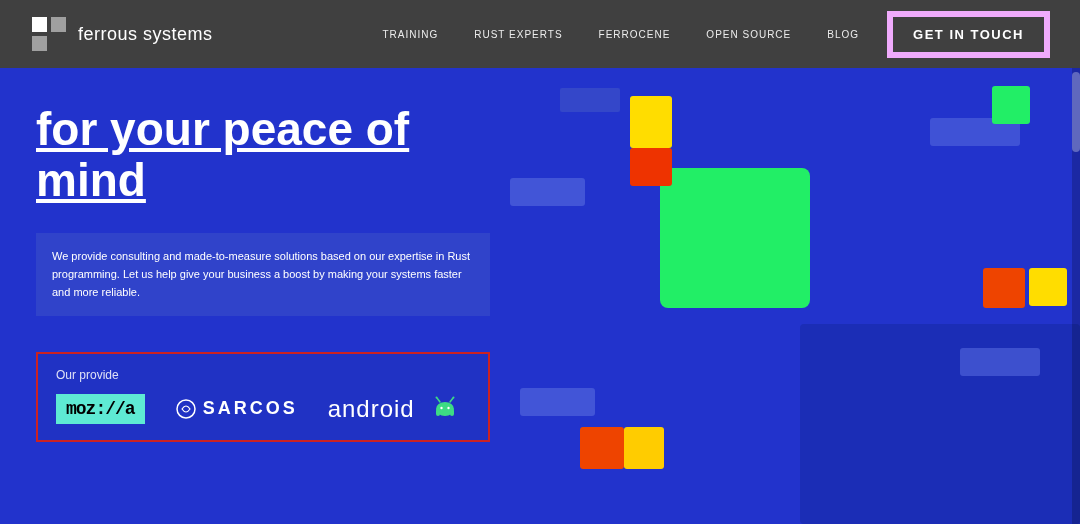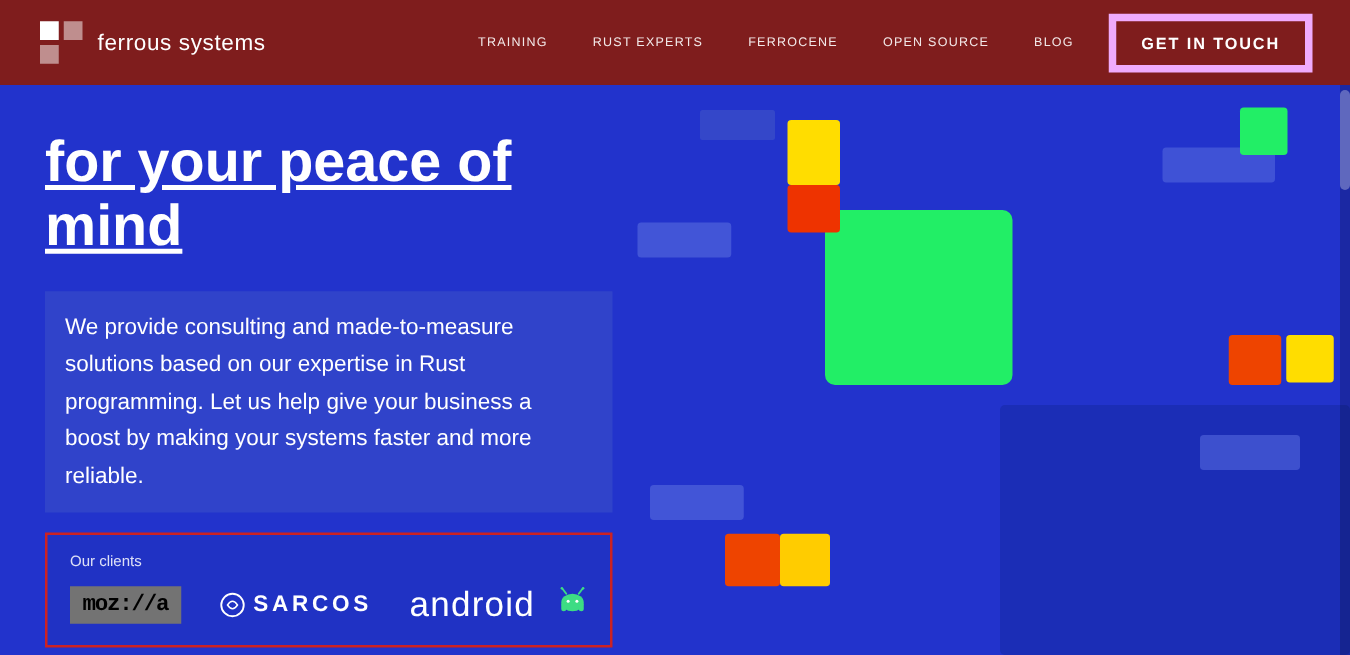--- a/index.html
+++ b/index.html
@@ -11,21 +11,21 @@
       background-color: #2233cc;
       color: white;
     }
 
     
     .navbar {
       display: flex;
       align-items: center;
       padding: 0 30px;
       height: 68px;
-      background-color: #7f1d1d;
+      background-color: #404040;
       position: relative;
       z-index: 10;
     }
     .logo-area {
       display: flex;
       align-items: center;
       gap: 10px;
       flex-shrink: 0;
     }
     .logo-icon {
@@ -86,27 +86,27 @@
     }
     .hero-title {
       font-size: 46px;
       font-weight: 900;
       color: white;
       line-height: 1.1;
       margin-bottom: 28px;
       text-decoration: underline;
     }
     .hero-description {
-      font-size: 18px;
+      font-size: 11px;
       line-height: 1.65;
       color: white;
       background: rgba(60, 80, 200, 0.55);
       padding: 14px 16px;
       max-width: 460px;
-      margin-bottom: 16px;
+      margin-bottom: 36px;
     }
 
     
     .clients-box {
       border: 2.5px solid #cc2222;
       padding: 14px 18px 16px 18px;
       max-width: 460px;
       background: rgba(30, 50, 180, 0.3);
     }
     .clients-label {
@@ -116,21 +116,21 @@
       font-weight: 400;
     }
     .clients-logos {
       display: flex;
       align-items: center;
       gap: 30px;
     }
 
     
     .mozilla-logo {
-      background: #737373;
+      background: #5eead4;
       color: #000;
       font-size: 18px;
       font-weight: 700;
       font-family: 'Courier New', monospace;
       padding: 5px 10px;
       letter-spacing: -1px;
     }
 
     
     .sarcos-logo {
@@ -147,21 +147,21 @@
       width: 22px;
       height: 22px;
     }
 
     
     .android-logo {
       display: flex;
       align-items: flex-start;
       gap: 16px;
       color: white;
-      font-size: 28px;
+      font-size: 24px;
       font-weight: 300;
       letter-spacing: 1px;
     }
     .android-robot {
       color: #3ddc84;
       font-size: 22px;
     }
 
     
     .right-panel {
@@ -336,21 +336,21 @@
   <button class="get-in-touch-btn">GET IN TOUCH</button>
 </nav>
 
 <div class="main-content">
 
   <div class="left-panel">
     <h1 class="hero-title">for your peace of mind</h1>
     <p class="hero-description">We provide consulting and made-to-measure solutions based on our expertise in Rust programming. Let us help give your business a boost by making your systems faster and more reliable.</p>
 
     <div class="clients-box">
-      <div class="clients-label">Our clients</div>
+      <div class="clients-label">Our provide</div>
       <div class="clients-logos">
 
         <div class="mozilla-logo">moz://a</div>
 
         <div class="sarcos-logo">
           <svg class="sarcos-icon" viewBox="0 0 22 22" fill="none" xmlns="http://www.w3.org/2000/svg">
             <circle cx="11" cy="11" r="9" stroke="white" stroke-width="1.5"></circle>
             <path d="M7 11 Q11 5 15 11 Q11 17 7 11Z" stroke="white" stroke-width="1.2" fill="none"></path>
           </svg>
           <span>SARCOS</span>

